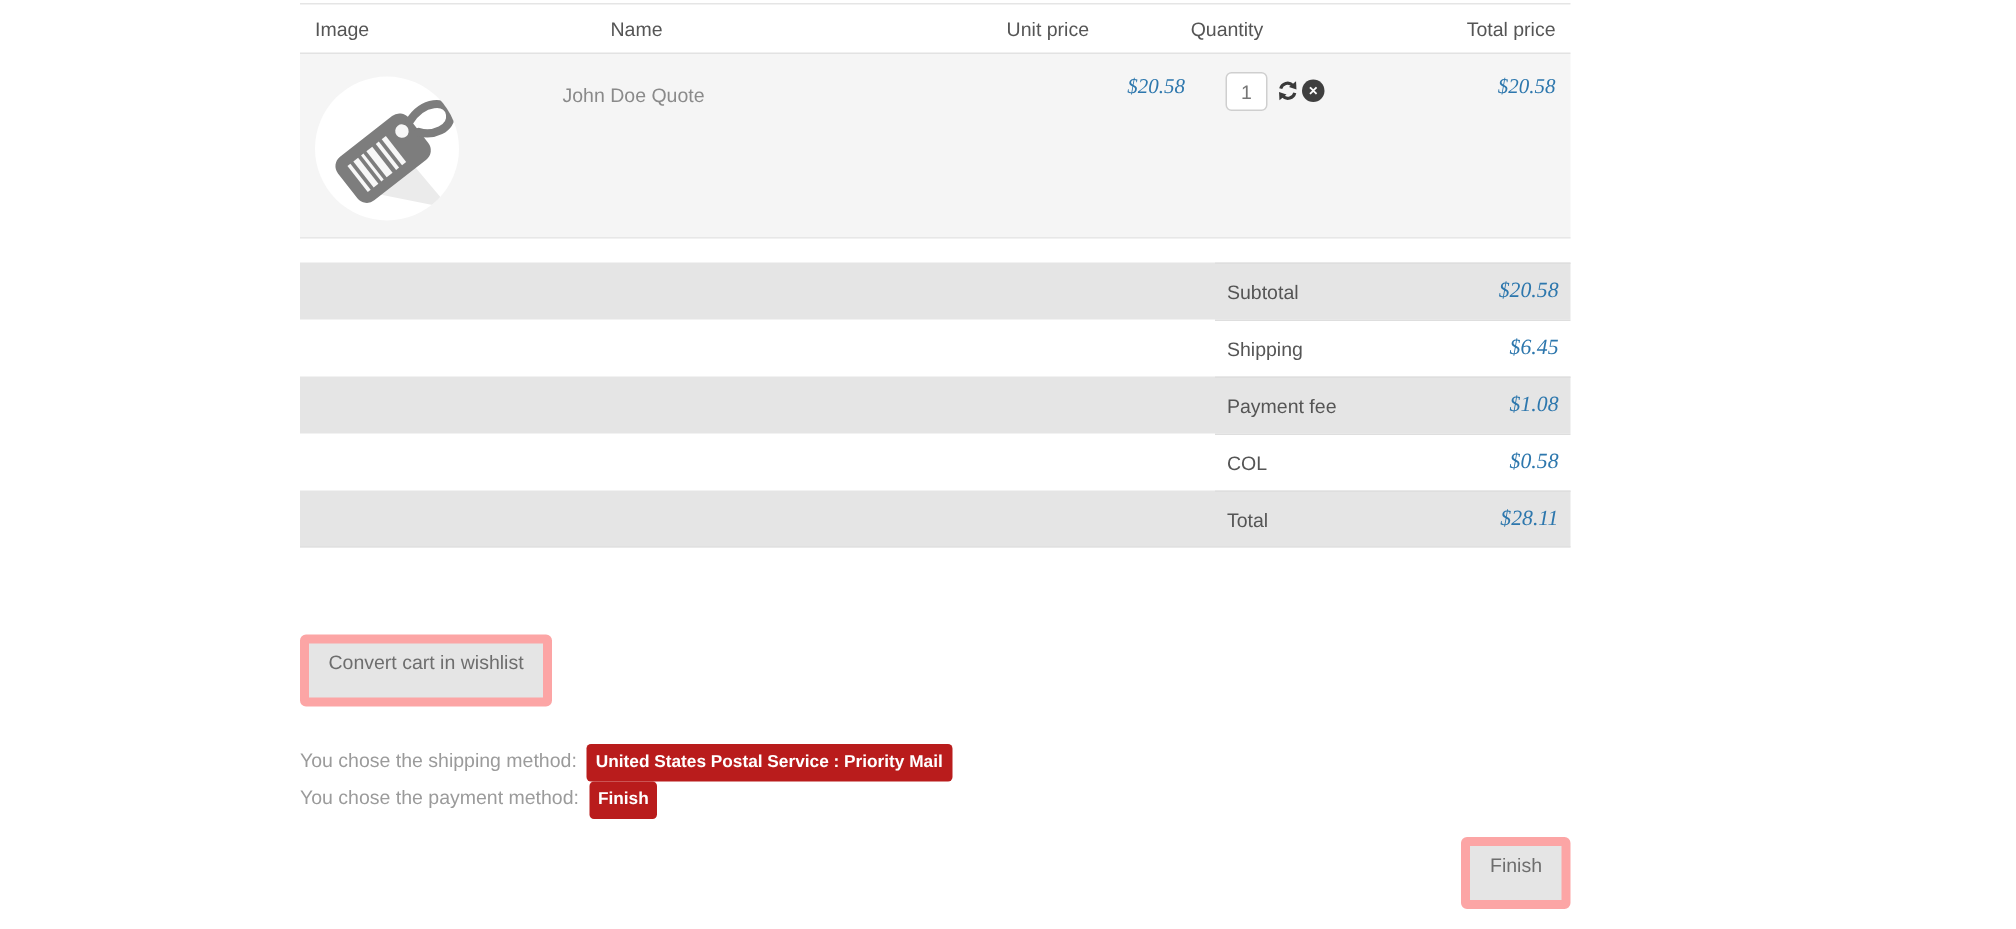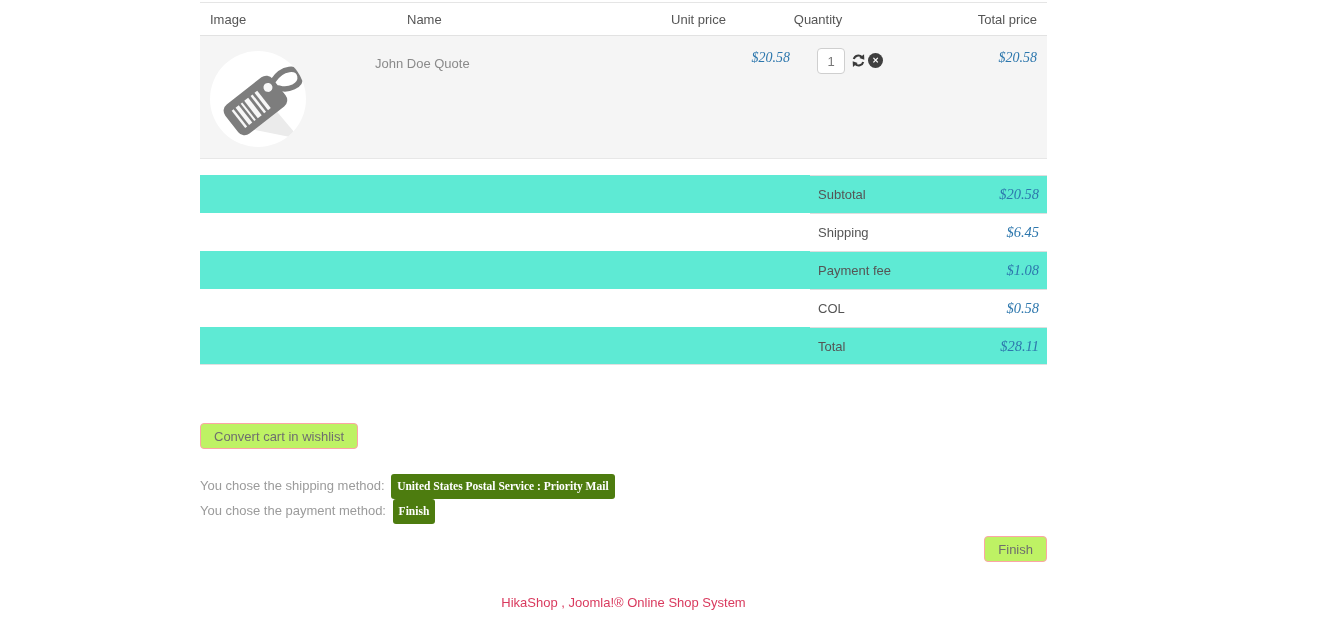--- a/index.html
+++ b/index.html
@@ -58,55 +58,54 @@
   .delete-circle {
     width: 15px; height: 15px; border-radius: 50%;
     background: #3f3f3f; color: #fff;
     font-size: 8px; font-weight: bold; line-height: 15px;
     text-align: center; display: inline-block;
   }
 
   
   .summary { margin-top: 16px; }
   .summary-row { height: 38px; }
-  .summary-row.striped { background: #5eead4; }
+  .summary-row.striped { background: #e5e5e5; }
   .summary-row:last-child { border-bottom: 1px solid #e0e0e0; }
   .summary-inner {
     margin-left: 610px; height: 100%;
     border-top: 1px solid #dedede;
     display: flex; align-items: center; justify-content: space-between;
     padding: 0 8px;
   }
   .summary-label { font-size: 13px; color: #555; }
 
   
   .btn-gray {
     display: inline-block;
-    background: #bef264;
-    border: 1px solid #fca5a5;
+    background: #e5e5e5;
+    border: 6px solid #fca5a5;
     border-radius: 4px;
     color: #6e6e6e;
     font-size: 13px;
     font-family: "Liberation Sans", sans-serif;
-    padding: 5px 13px 4px 13px;
+    padding: 5px 13px 16px 13px;
     cursor: pointer;
   }
   .convert-wrap { margin-top: 58px; }
   .methods { margin-top: 25px; font-size: 13px; color: #9b9b9b; line-height: 20px; }
   .method-line { white-space: nowrap; }
   .badge {
     display: inline-block;
-    background: #4d7c0f;
+    background: #b91c1c;
     color: #ffffff;
     font-size: 11.5px; font-weight: bold;
     padding: 2px 6px 3px 6px;
     border-radius: 3px;
     margin-left: 3px;
     vertical-align: baseline;
-    font-family: Liberation Serif, serif;
   }
   .finish-wrap { margin-top: 12px; text-align: right; }
 
   
   .footer { margin-top: 31px; text-align: center; }
   .footer a {
     color: #d93a5e; font-size: 13px; text-decoration: none;
     font-family: "Liberation Sans", sans-serif;
   }
 </style>

